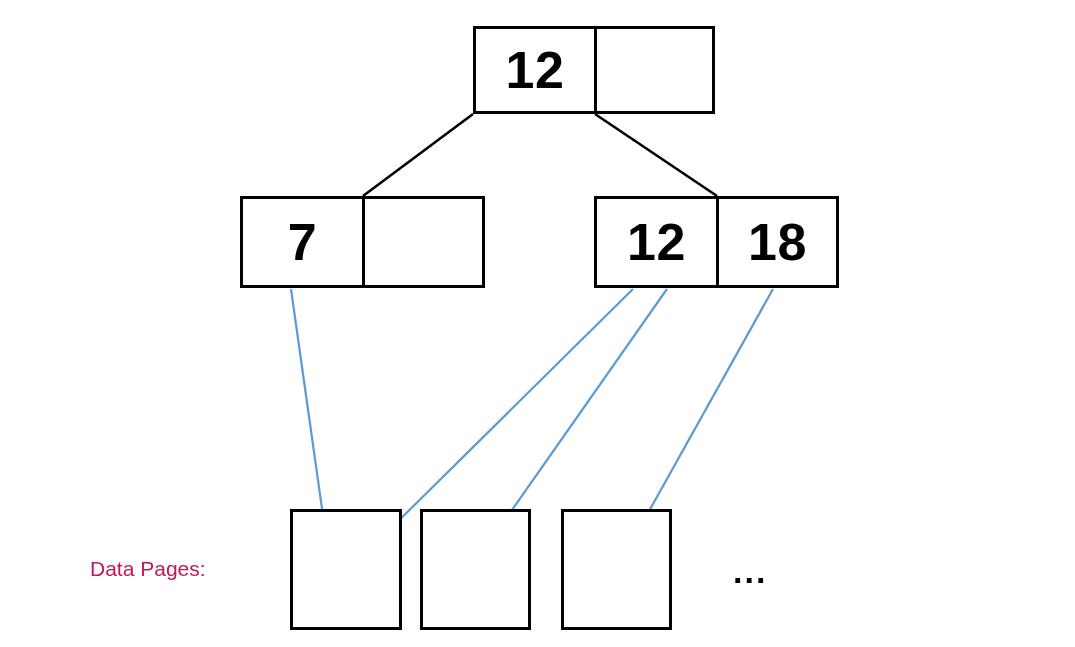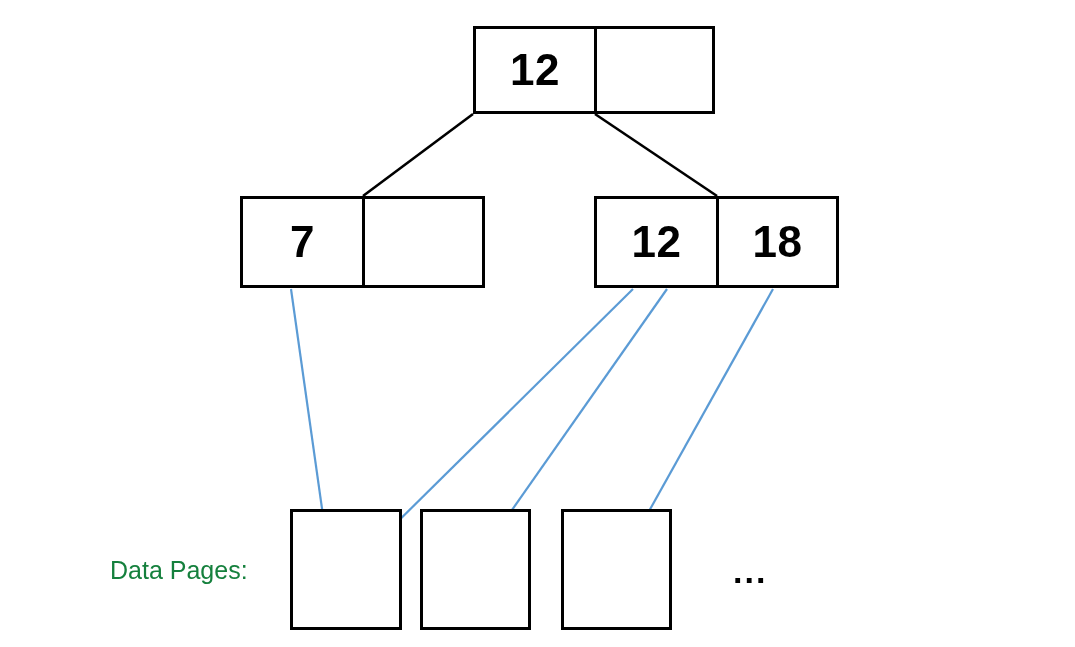--- a/index.html
+++ b/index.html
@@ -25,44 +25,43 @@
     box-sizing: border-box;
     display: flex;
     border: 3px solid #000000;
     background: #ffffff;
   }
   .cell {
     box-sizing: border-box;
     display: flex;
     align-items: center;
     justify-content: center;
-    font-size: 44px;
+    font-size: 52px;
     font-weight: 700;
     color: #000000;
     line-height: 1;
     letter-spacing: 0.5px;
   }
   .cell + .cell {
     border-left: 3px solid #000000;
   }
   
   .data-page {
     position: absolute;
     box-sizing: border-box;
     border: 3px solid #000000;
     background: #ffffff;
   }
   
   .label {
     position: absolute;
-    font-size: 25px;
-    color: #15803d;
+    font-size: 21px;
+    color: #be185d;
     white-space: nowrap;
     line-height: 1;
-    margin-left: 20px;
   }
   .ellipsis {
     position: absolute;
     font-size: 34px;
     font-weight: 700;
     color: #000000;
     line-height: 1;
     letter-spacing: 2px;
   }
   

